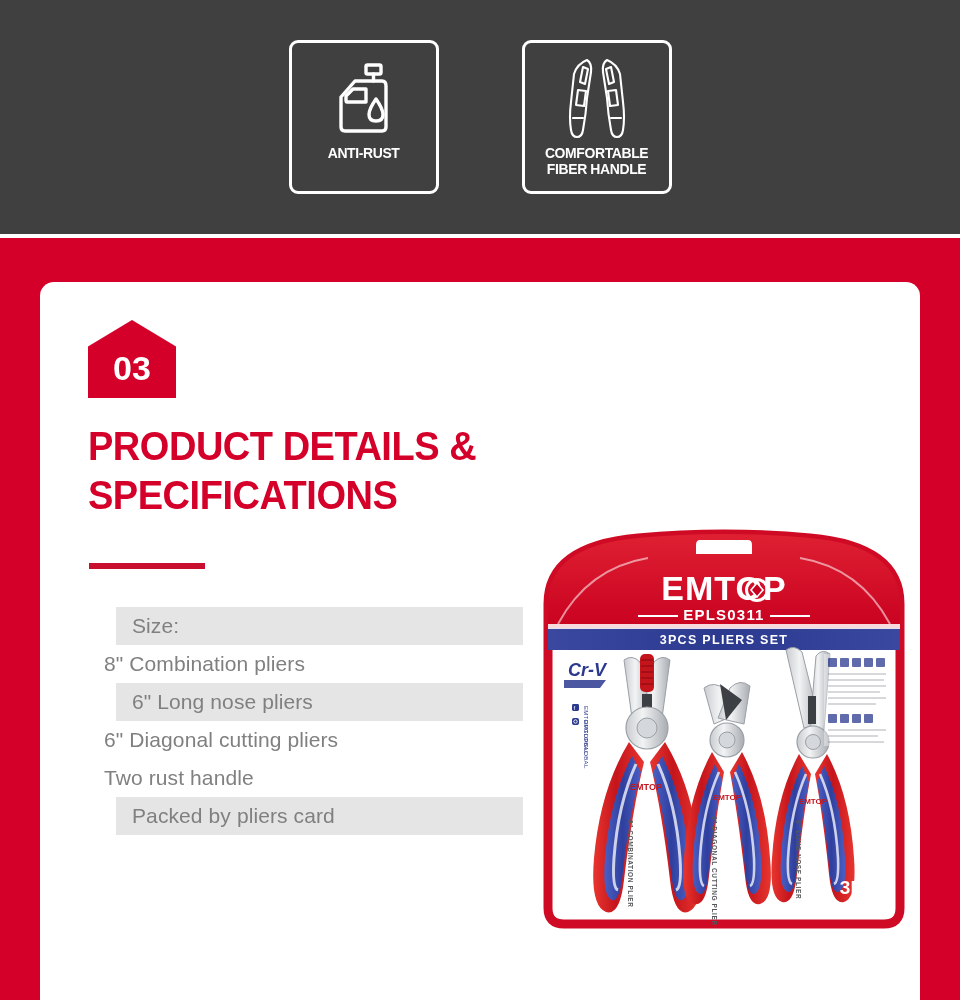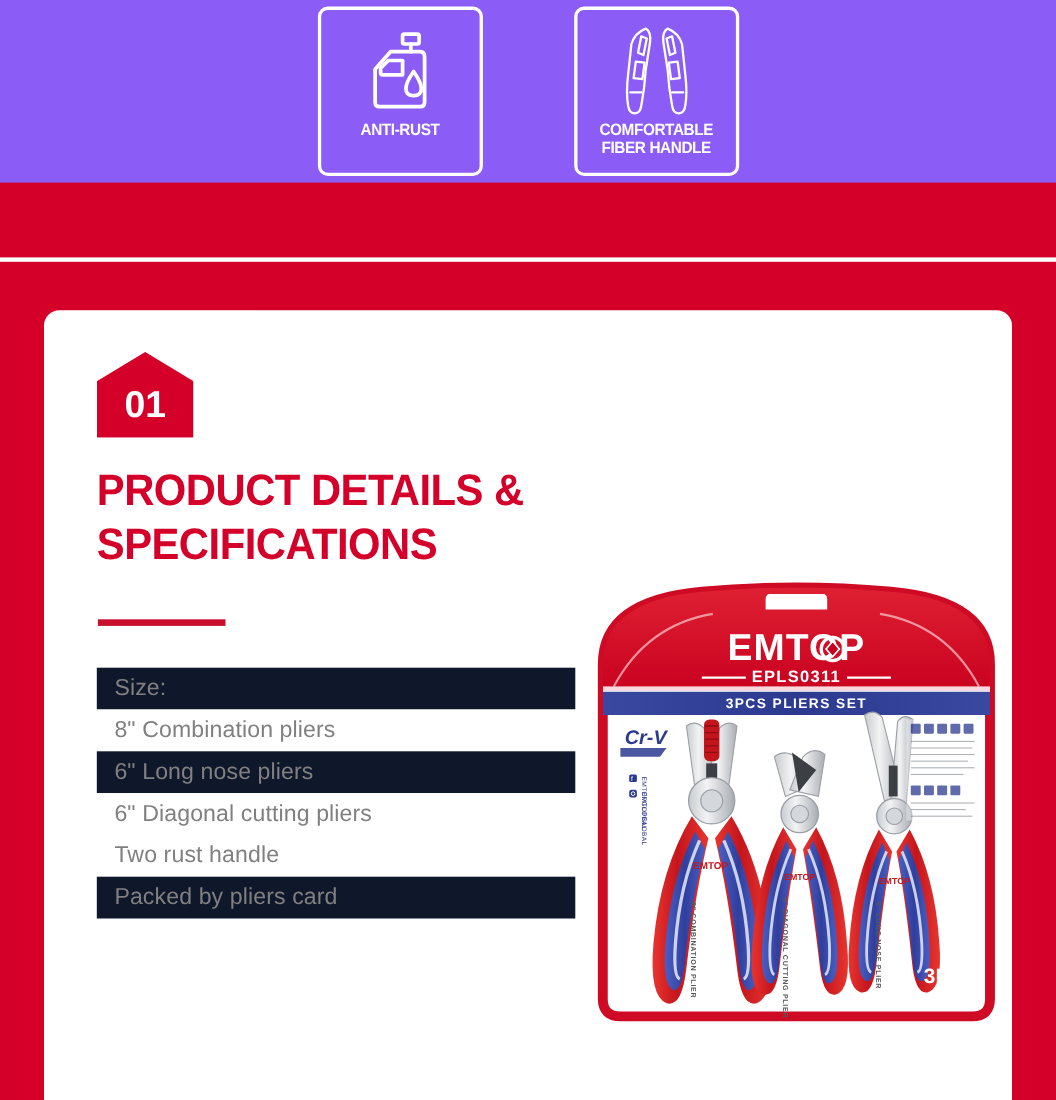--- a/index.html
+++ b/index.html
@@ -6,22 +6,22 @@
   html, body {
     width: 960px; height: 1000px;
     font-family: "Liberation Sans", sans-serif;
     background: #D4002A;
     overflow: hidden;
   }
   .page { position: relative; width: 960px; height: 1000px; background: #D4002A; }
 
   
   .feature-banner {
-    position: absolute; left: 0; top: 0; width: 960px; height: 166px;
-    background: #8b5cf6;
+    position: absolute; left: 0; top: 0; width: 960px; height: 234px;
+    background: #404040;
     display: flex; align-items: center; justify-content: center; gap: 83px;
   }
   .feature-card {
     width: 150px; height: 154px;
     border: 3px solid #fff; border-radius: 9px;
     display: flex; flex-direction: column; align-items: center; justify-content: flex-start;
     padding-top: 14px;
   }
   .feature-icon { height: 86px; display: flex; align-items: center; justify-content: center; }
   .feature-label {
@@ -64,21 +64,21 @@
   .title-underline {
     position: absolute; left: 49px; top: 281px; width: 116px; height: 6px; background: #C8102E;
   }
 
   
   .spec-list { position: absolute; left: 48px; top: 325px; width: 435px; }
   .spec-row {
     height: 38px; display: flex; align-items: center; padding-left: 16px;
     color: #808080; font-size: 21px; letter-spacing: 0.1px;
   }
-  .spec-row.shaded { background: #0f172a; }
+  .spec-row.shaded { background: #e5e5e5; margin-left: 28px; }
   .spec-row.plain  { background: #FFFFFF; }
 
   
   .package {
     position: absolute; left: 488px; top: 246px; width: 392px; height: 406px;
   }
   .pkg-svg { display: block; width: 392px; height: 406px; }
 
   .pkg-text { font-family: "Liberation Sans", sans-serif; }
   .brand-text {
@@ -133,21 +133,21 @@
 
 
   </div>
 
   <div class="banner-divider"></div>
 
   <div class="content-card">
 
     <div class="number-badge">
       <div class="shape"></div>
-      <div class="num">01</div>
+      <div class="num">03</div>
     </div>
 
     <div class="section-title">PRODUCT DETAILS &amp;
 SPECIFICATIONS</div>
 
     <div class="title-underline"></div>
 
     <div class="spec-list">
       <div class="spec-row shaded">Size:</div>
       <div class="spec-row plain">8" Combination pliers</div>

